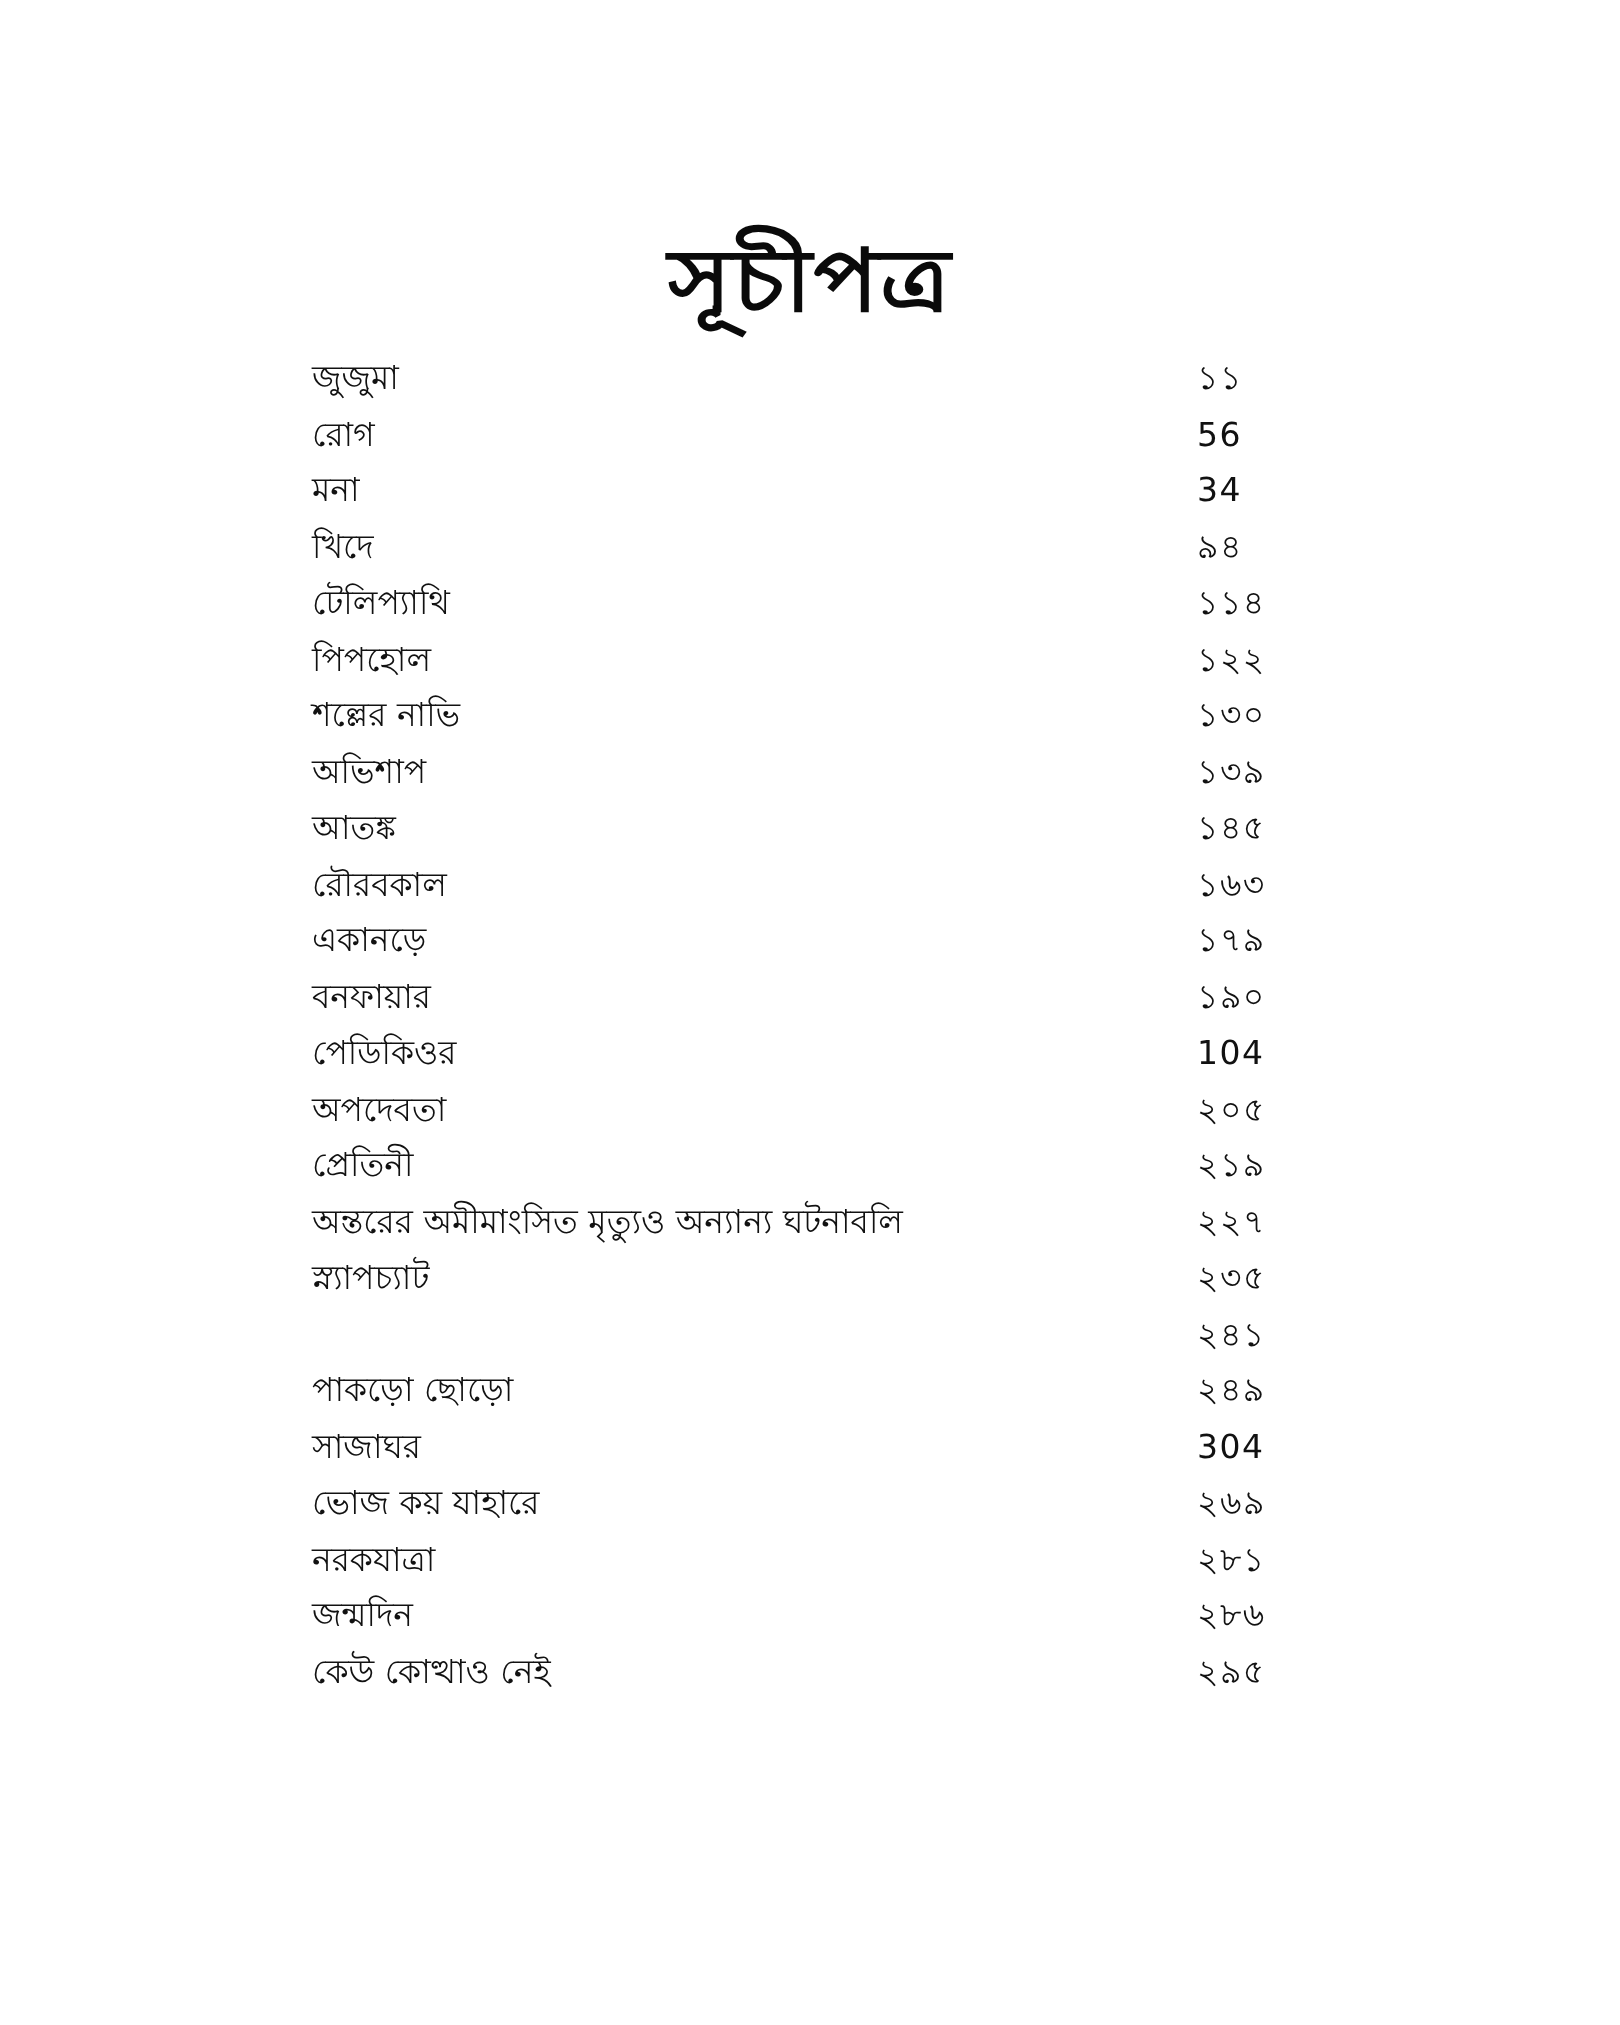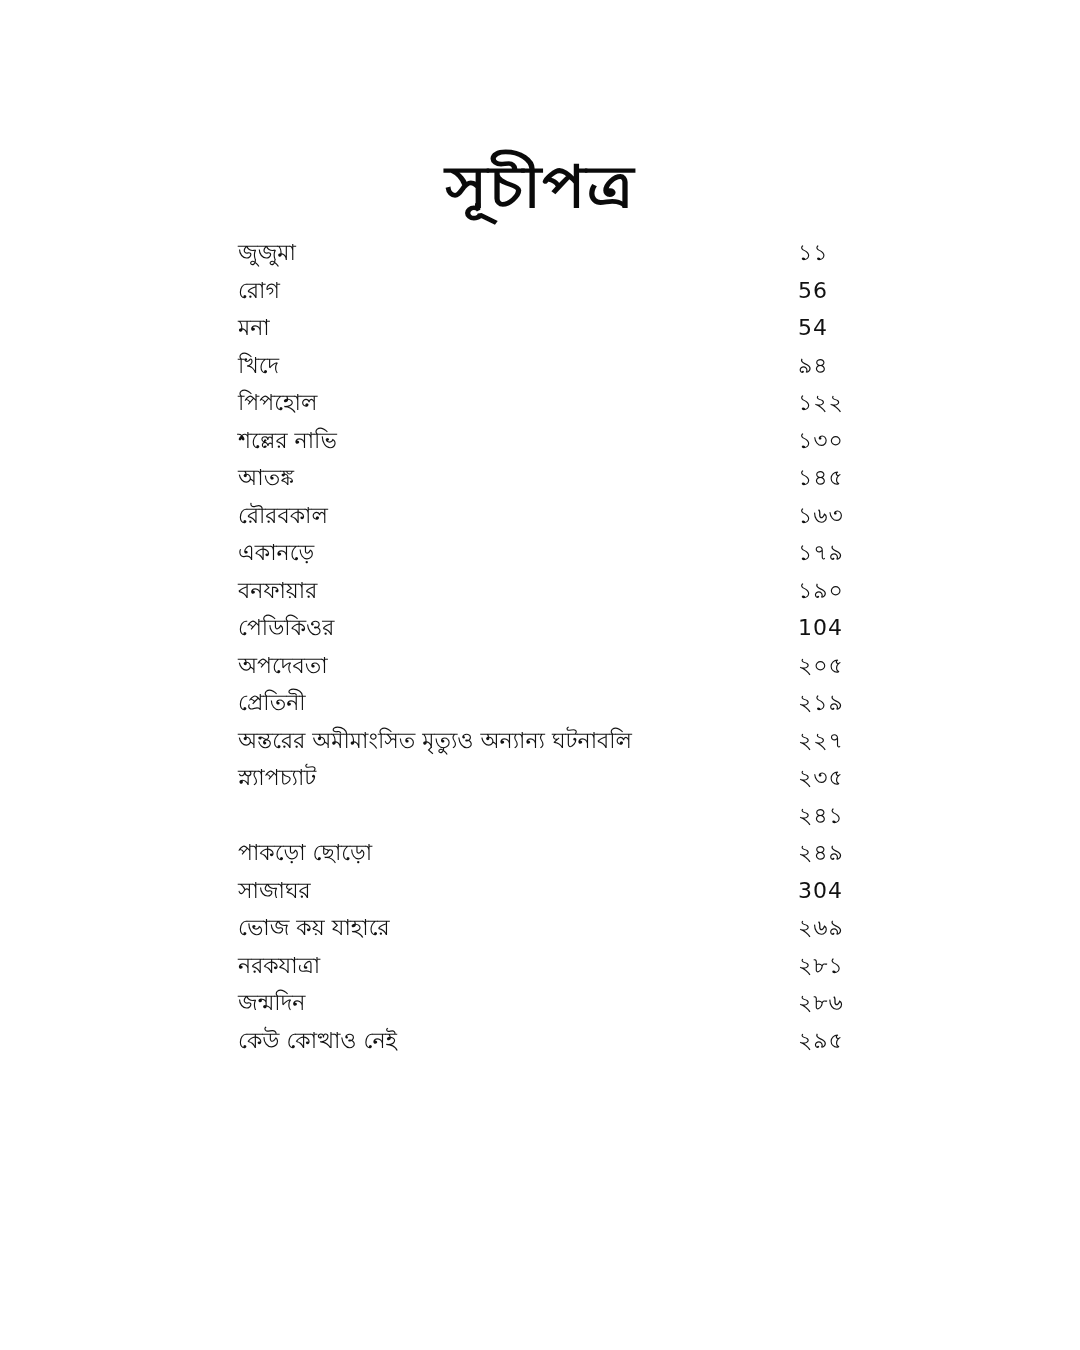--- a/index.html
+++ b/index.html
@@ -48,21 +48,20 @@
       position: relative;
       height: 37.5px;
       line-height: 37.5px;
       font-size: 22px;
     }
     .toc-title {
       position: absolute;
       left: 0;
       top: 0;
       white-space: nowrap;
-      margin-left: 30px;
     }
     .toc-page {
       position: absolute;
       left: 590px;
       top: 0;
       white-space: nowrap;
       letter-spacing: 1px;
     }
   </style>
 </head>
@@ -75,33 +74,41 @@
     <li class="toc-row">
         <span class="toc-title">জুজুমা</span>
         <span class="toc-page">১১</span>
       </li>
     <li class="toc-row">
         <span class="toc-title">রোগ</span>
         <span class="toc-page">56</span>
       </li>
     <li class="toc-row">
         <span class="toc-title">মনা</span>
-        <span class="toc-page">54</span>
+        <span class="toc-page">34</span>
       </li>
     <li class="toc-row">
         <span class="toc-title">খিদে</span>
         <span class="toc-page">৯৪</span>
+      </li>
+    <li class="toc-row">
+        <span class="toc-title">টেলিপ্যাথি</span>
+        <span class="toc-page">১১৪</span>
       </li>
     <li class="toc-row">
         <span class="toc-title">পিপহোল</span>
         <span class="toc-page">১২২</span>
       </li>
     <li class="toc-row">
         <span class="toc-title">শল্লের নাভি</span>
         <span class="toc-page">১৩০</span>
+      </li>
+    <li class="toc-row">
+        <span class="toc-title">অভিশাপ</span>
+        <span class="toc-page">১৩৯</span>
       </li>
     <li class="toc-row">
         <span class="toc-title">আতঙ্ক</span>
         <span class="toc-page">১৪৫</span>
       </li>
     <li class="toc-row">
         <span class="toc-title">রৌরবকাল</span>
         <span class="toc-page">১৬৩</span>
       </li>
     <li class="toc-row">

